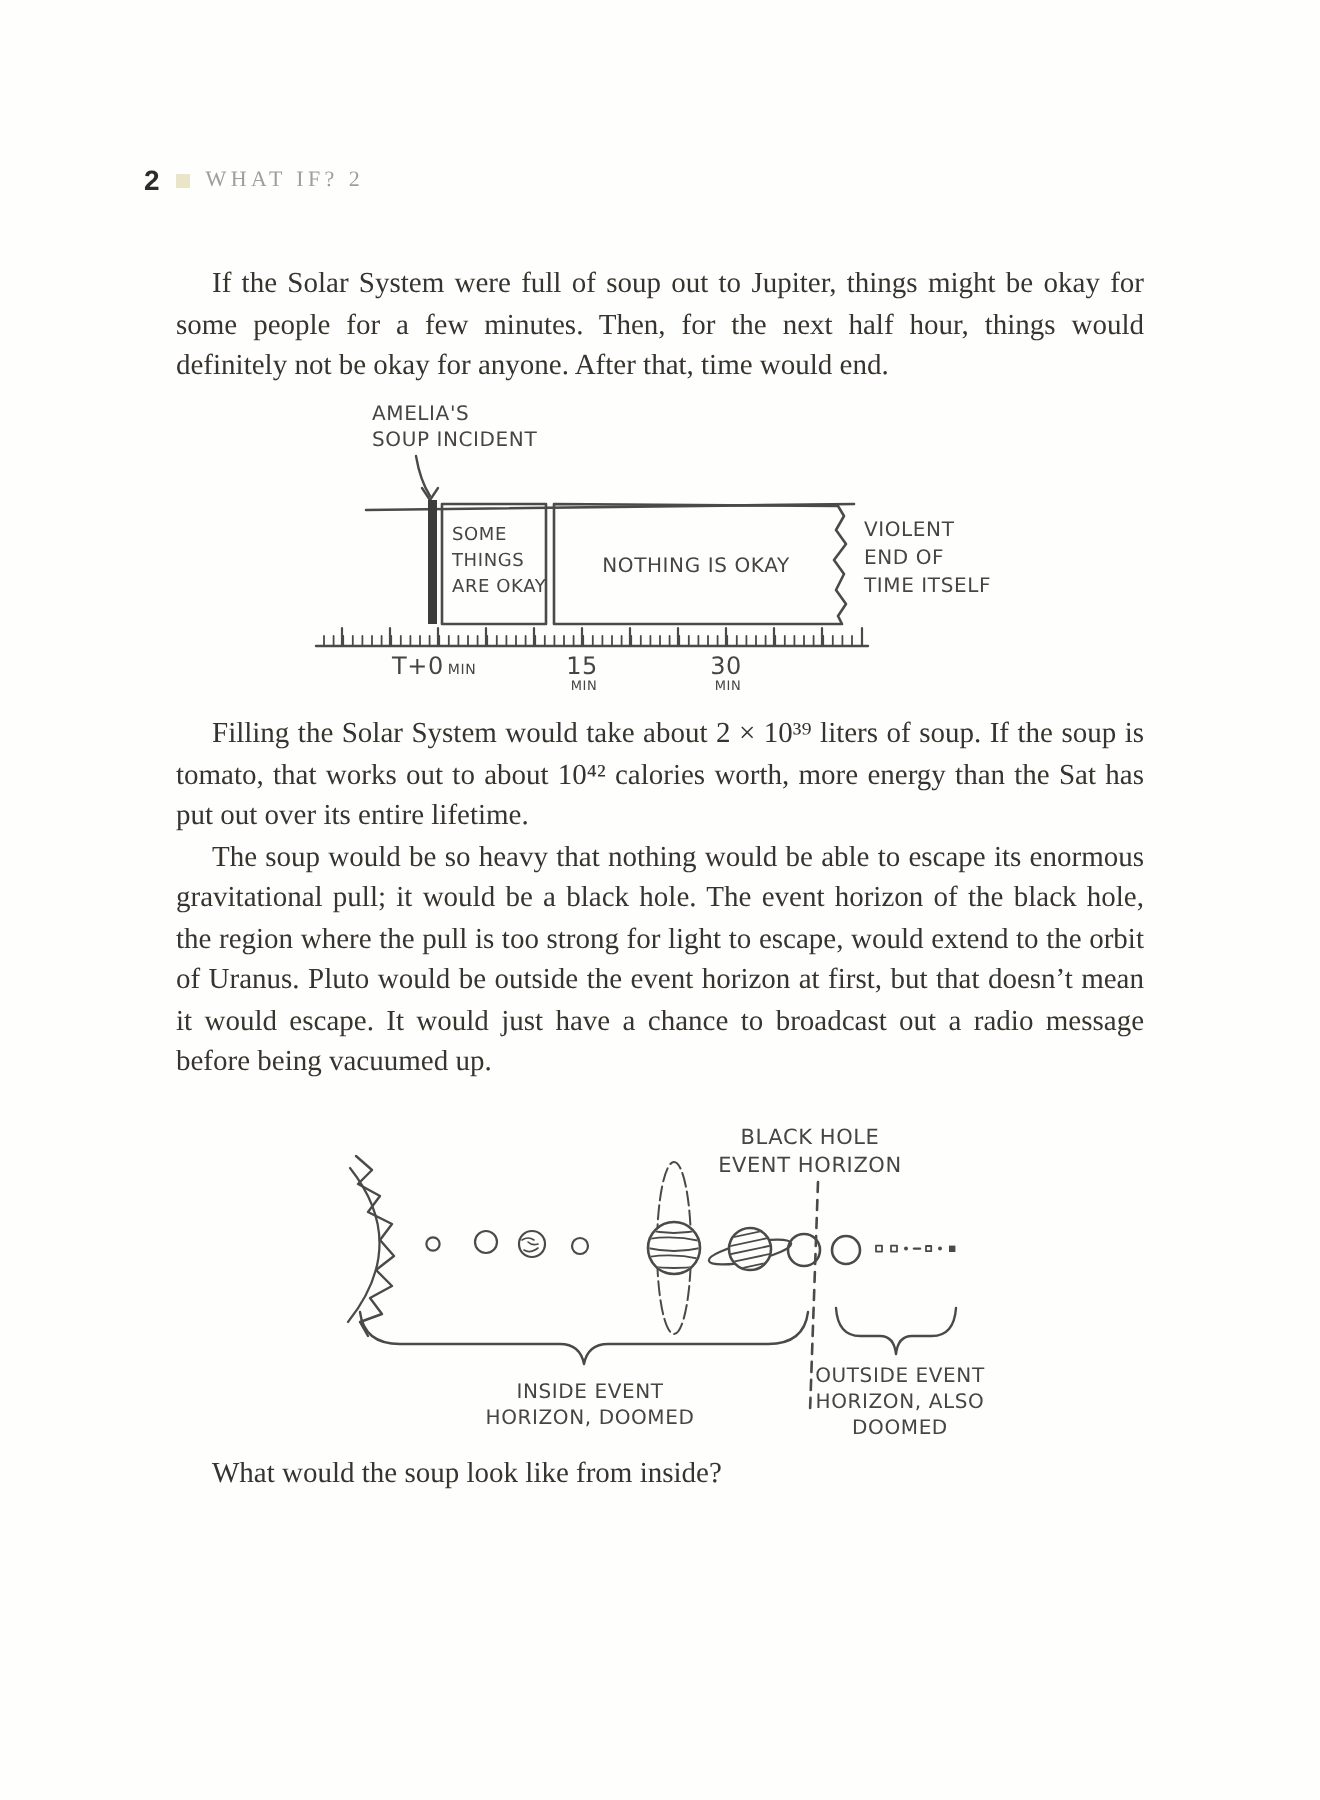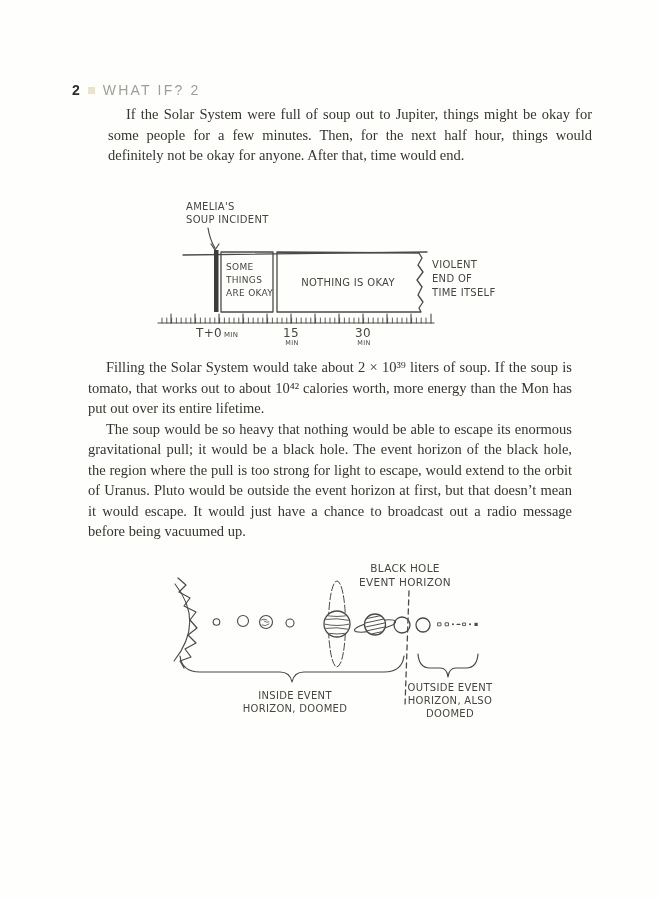--- a/index.html
+++ b/index.html
@@ -4,25 +4,25 @@
 <style>
   html,body{margin:0;padding:0;background:#ffffff;}
   .page{
     position:relative;width:660px;height:900px;background:#fefefd;
     font-family:"Liberation Serif",serif;color:#37342e;overflow:hidden;
   }
   
   .running-header{position:absolute;left:72px;top:82px;display:flex;align-items:center;gap:8px;}
   .page-number{font-family:"Liberation Sans",sans-serif;font-weight:bold;font-size:14px;color:#2c2c2a;}
   .header-bullet{width:7px;height:7px;background:#eae4c8;display:inline-block;}
-  .header-title{font-family:Liberation Sans, sans-serif;font-size:14px;letter-spacing:2.2px;color:#a09e98;}
+  .header-title{font-family:Liberation Serif, serif;font-size:11px;letter-spacing:2.2px;color:#a09e98;}
   
   .textblock{position:absolute;left:88px;width:484px;text-align:justify;}
   .textblock p{margin:0;font-size:14.5px;line-height:20.5px;text-indent:18px;color:#37342e;}
-  #block-a{top:104px;margin-left:20px;}
+  #block-a{top:132px;}
   #block-b{top:357px;}
   #block-c{top:727px;}
   
   .diagram{position:absolute;}
   #diagram-timeline{left:150px;top:196px;}
   #diagram-blackhole{left:150px;top:558px;}
   .hw{font-family:"DejaVu Sans",sans-serif;fill:#47453f;letter-spacing:0.3px;}
   .ink{stroke:#4a4a46;fill:none;stroke-linecap:round;stroke-linejoin:round;}
 </style>
 </head>
@@ -68,21 +68,21 @@
     <path class="ink" stroke-width="1.1" d="M21 127v-9m24 9v-9m24 9v-9m24 9v-9m24 9v-9m24 9v-9m24 9v-9m24 9v-9m24 9v-9m24 9v-9m24 9v-9m20 9v-9"></path>
 
     <text class="hw" x="46" y="141" font-size="12"><tspan>T+0</tspan><tspan font-size="7" dx="2">MIN</tspan></text>
     <text class="hw" x="141" y="141" font-size="12" text-anchor="middle">15</text>
     <text class="hw" x="142" y="149" font-size="6.5" text-anchor="middle">MIN</text>
     <text class="hw" x="213" y="141" font-size="12" text-anchor="middle">30</text>
     <text class="hw" x="214" y="149" font-size="6.5" text-anchor="middle">MIN</text>
   </svg>
 
   <div class="textblock" id="block-b">
-    <p>Filling the Solar System would take about 2 × 10³⁹ liters of soup. If the soup is tomato, that works out to about 10⁴² calories worth, more energy than the Mon has put out over its entire lifetime.</p>
+    <p>Filling the Solar System would take about 2 × 10³⁹ liters of soup. If the soup is tomato, that works out to about 10⁴² calories worth, more energy than the Sat has put out over its entire lifetime.</p>
     <p>The soup would be so heavy that nothing would be able to escape its enormous gravitational pull; it would be a black hole. The event horizon of the black hole, the region where the pull is too strong for light to escape, would extend to the orbit of Uranus. Pluto would be outside the event horizon at first, but that doesn’t mean it would escape. It would just have a chance to broadcast out a radio message before being vacuumed up.</p>
   </div>
 
   <svg id="diagram-blackhole" class="diagram" width="380" height="170" viewBox="0 0 380 170">
     <defs>
       <clipPath id="jclip">
           <circle cx="187" cy="66" r="12.3"></circle>
         </clipPath>
       <clipPath id="sclip">
           <circle cx="225" cy="66.5" r="10"></circle>
@@ -133,15 +133,16 @@
     <path class="ink" stroke-width="1.2" d="M268,96 Q269,110 280,110 L290,110 Q297,110 298,119 Q299,110 306,110 L316,110 Q327,110 328,96"></path>
 
     <text class="hw" x="145" y="141" font-size="10" text-anchor="middle">INSIDE EVENT</text>
     <text class="hw" x="145" y="154" font-size="10" text-anchor="middle">HORIZON, DOOMED</text>
     <text class="hw" x="300" y="133" font-size="10" text-anchor="middle">OUTSIDE EVENT</text>
     <text class="hw" x="300" y="146" font-size="10" text-anchor="middle">HORIZON, ALSO</text>
     <text class="hw" x="300" y="159" font-size="10" text-anchor="middle">DOOMED</text>
   </svg>
 
   <div class="textblock" id="block-c">
+    <p>What would the soup look like from inside?</p>
   </div>
 
 </div>
 
 </body></html>

